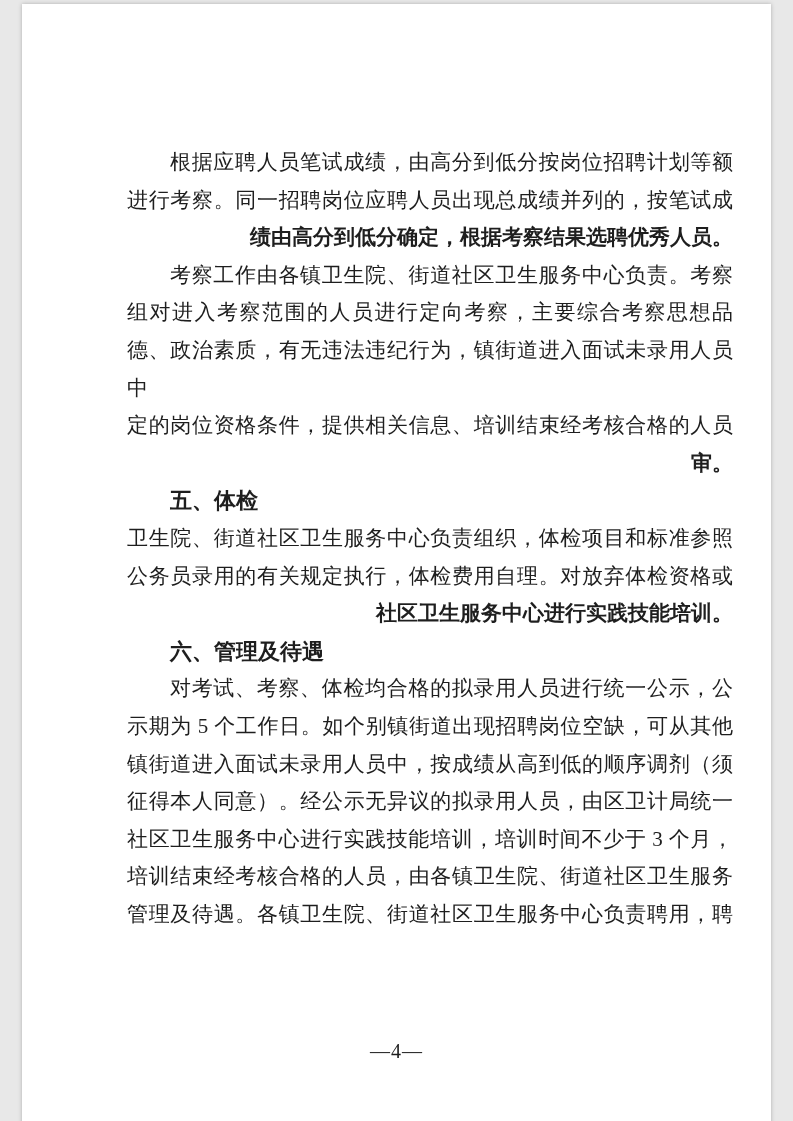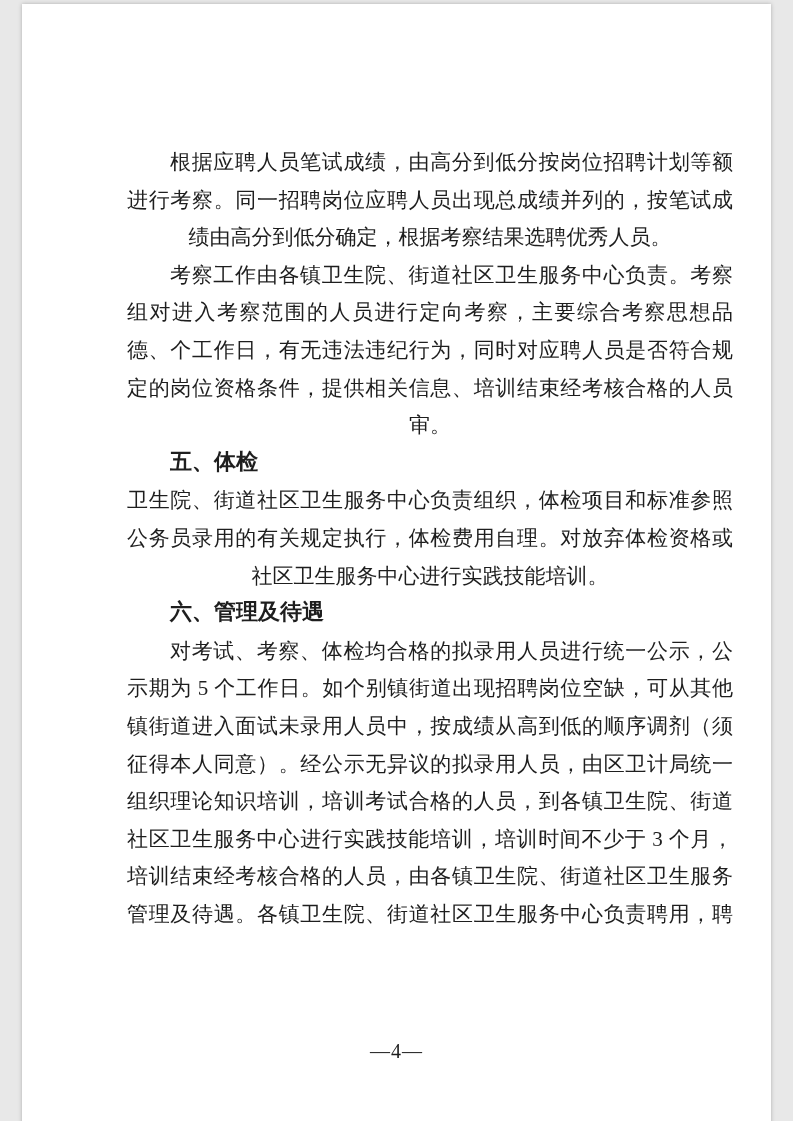--- a/index.html
+++ b/index.html
@@ -5,52 +5,51 @@
   html,body{margin:0;padding:0;background:#e8e8e8;}
   .page{
     width:749px;height:1121px;background:#ffffff;position:relative;overflow:hidden;
     font-family:"Liberation Serif","DejaVu Serif",serif;color:#1e1e1e;
     margin:4px auto;box-shadow:0 0 4px rgba(0,0,0,.25);
   }
   .content{position:absolute;left:105px;top:140px;width:606px;}
   .line{font-size:21px;line-height:37.6px;white-space:normal;}
   .full{text-align:justify;text-align-last:justify;}
   .indent{text-indent:43px;}
-  .last{text-align:center;}
+  .last{text-align:right;font-weight:bold;}
   .heading{
     font-weight:bold;
-    font-family:Liberation Mono, monospace;
+    font-family:Liberation Serif, serif;
     text-indent:43px;font-size:22px;text-align:left;
   }
   .pagenum{
     position:absolute;left:0;right:0;top:1036px;text-align:center;
     font-size:20px;color:#1e1e1e;letter-spacing:1px;
   }
 </style>
 </head>
 <body>
 
 <div class="page">
   <div class="content">
     <div class="line indent full">根据应聘人员笔试成绩，由高分到低分按岗位招聘计划等额</div>
     <div class="line full">进行考察。同一招聘岗位应聘人员出现总成绩并列的，按笔试成</div>
     <div class="line last">绩由高分到低分确定，根据考察结果选聘优秀人员。</div>
     <div class="line indent full">考察工作由各镇卫生院、街道社区卫生服务中心负责。考察</div>
     <div class="line full">组对进入考察范围的人员进行定向考察，主要综合考察思想品</div>
-    <div class="line full">德、个工作日，有无违法违纪行为，同时对应聘人员是否符合规</div>
+    <div class="line full">德、政治素质，有无违法违纪行为，镇街道进入面试未录用人员中</div>
     <div class="line full">定的岗位资格条件，提供相关信息、培训结束经考核合格的人员</div>
     <div class="line last">审。</div>
     <div class="line heading">五、体检</div>
     <div class="line full">卫生院、街道社区卫生服务中心负责组织，体检项目和标准参照</div>
     <div class="line full">公务员录用的有关规定执行，体检费用自理。对放弃体检资格或</div>
     <div class="line last">社区卫生服务中心进行实践技能培训。</div>
     <div class="line heading">六、管理及待遇</div>
     <div class="line indent full">对考试、考察、体检均合格的拟录用人员进行统一公示，公</div>
     <div class="line full">示期为 5 个工作日。如个别镇街道出现招聘岗位空缺，可从其他</div>
     <div class="line full">镇街道进入面试未录用人员中，按成绩从高到低的顺序调剂（须</div>
     <div class="line full">征得本人同意）。经公示无异议的拟录用人员，由区卫计局统一</div>
-    <div class="line full">组织理论知识培训，培训考试合格的人员，到各镇卫生院、街道</div>
     <div class="line full">社区卫生服务中心进行实践技能培训，培训时间不少于 3 个月，</div>
     <div class="line full">培训结束经考核合格的人员，由各镇卫生院、街道社区卫生服务</div>
     <div class="line full">管理及待遇。各镇卫生院、街道社区卫生服务中心负责聘用，聘</div>
   </div>
   <div class="pagenum">—4—</div>
 </div>
 
 </body></html>

